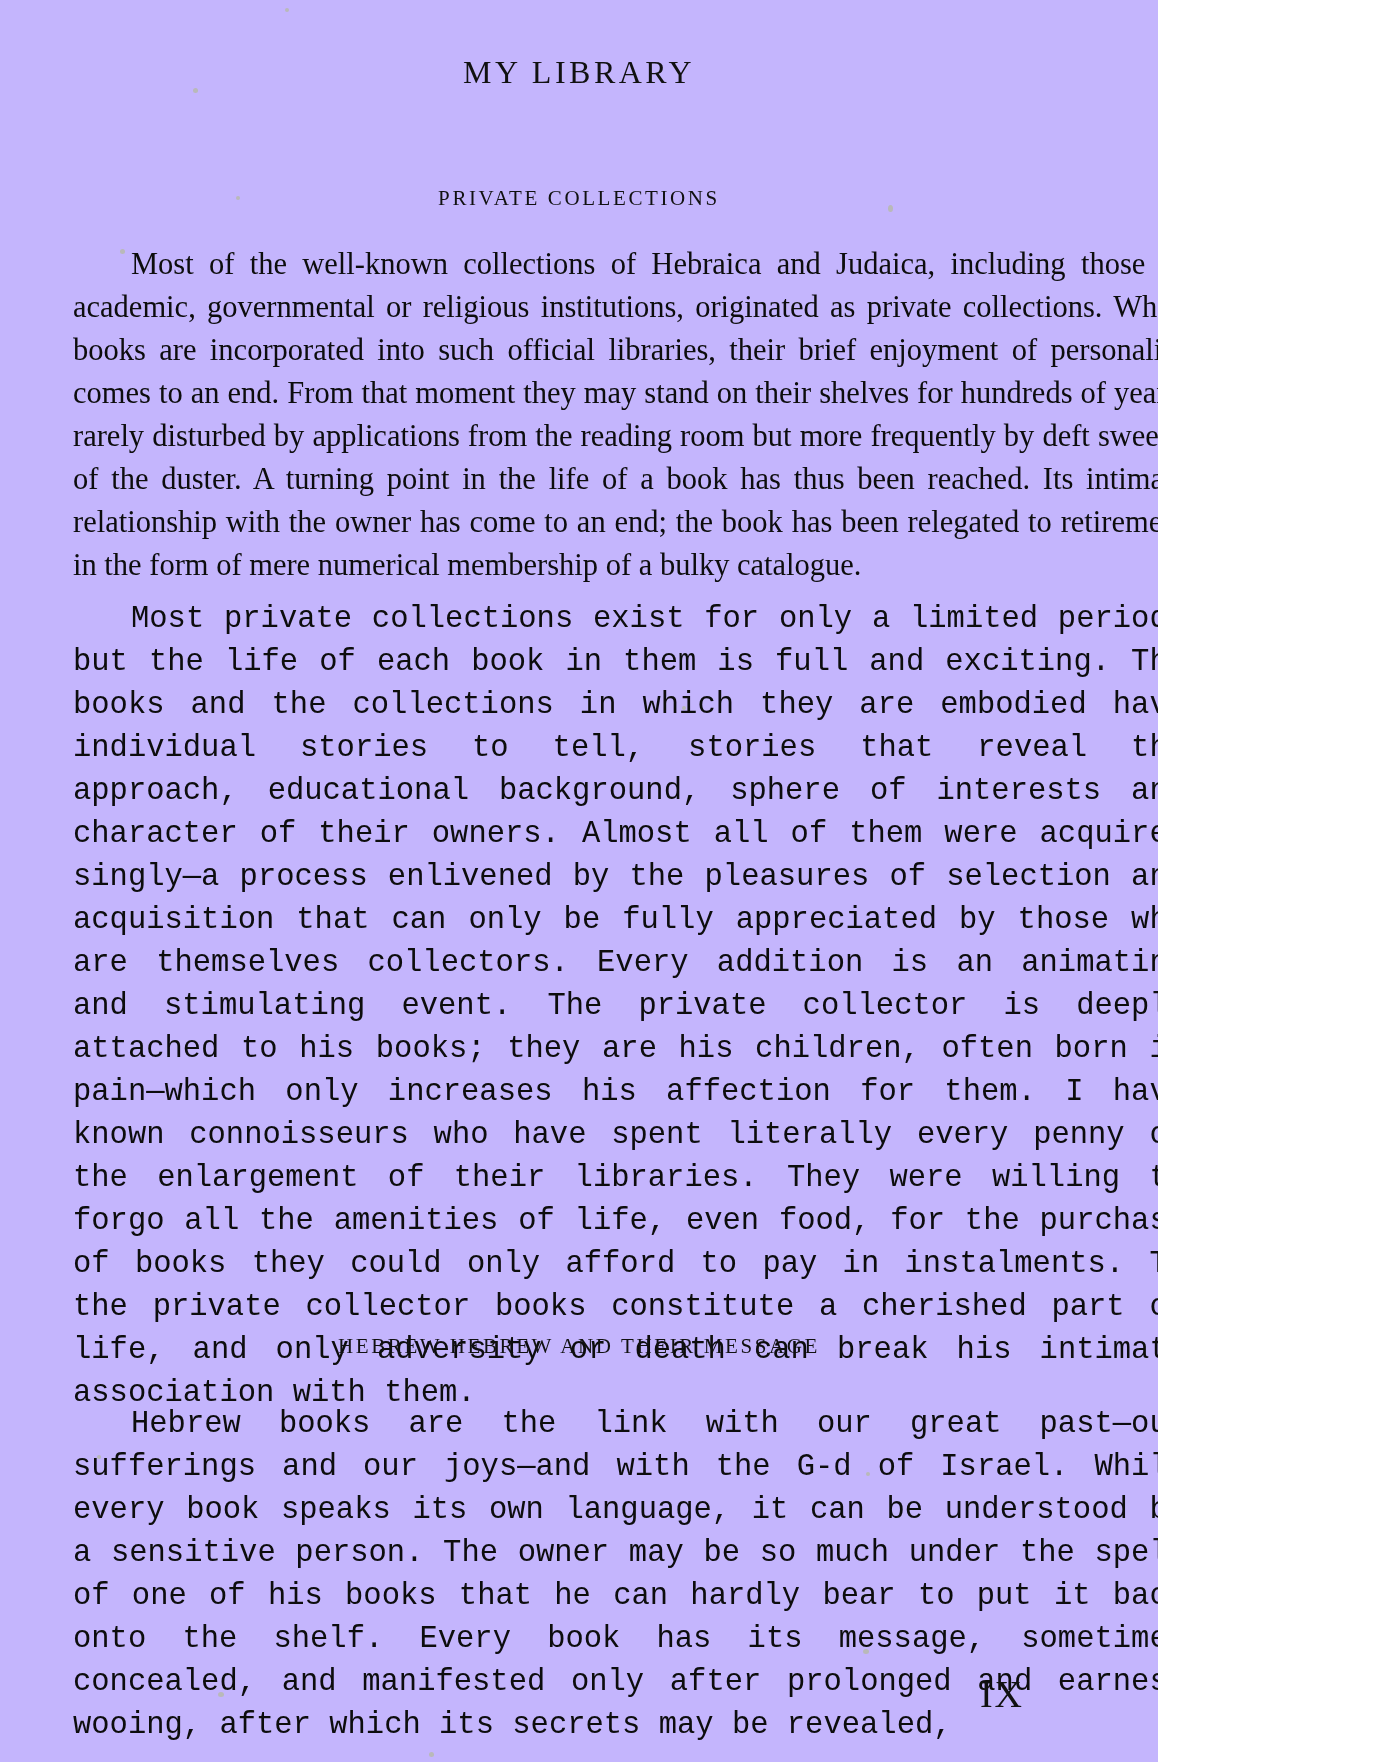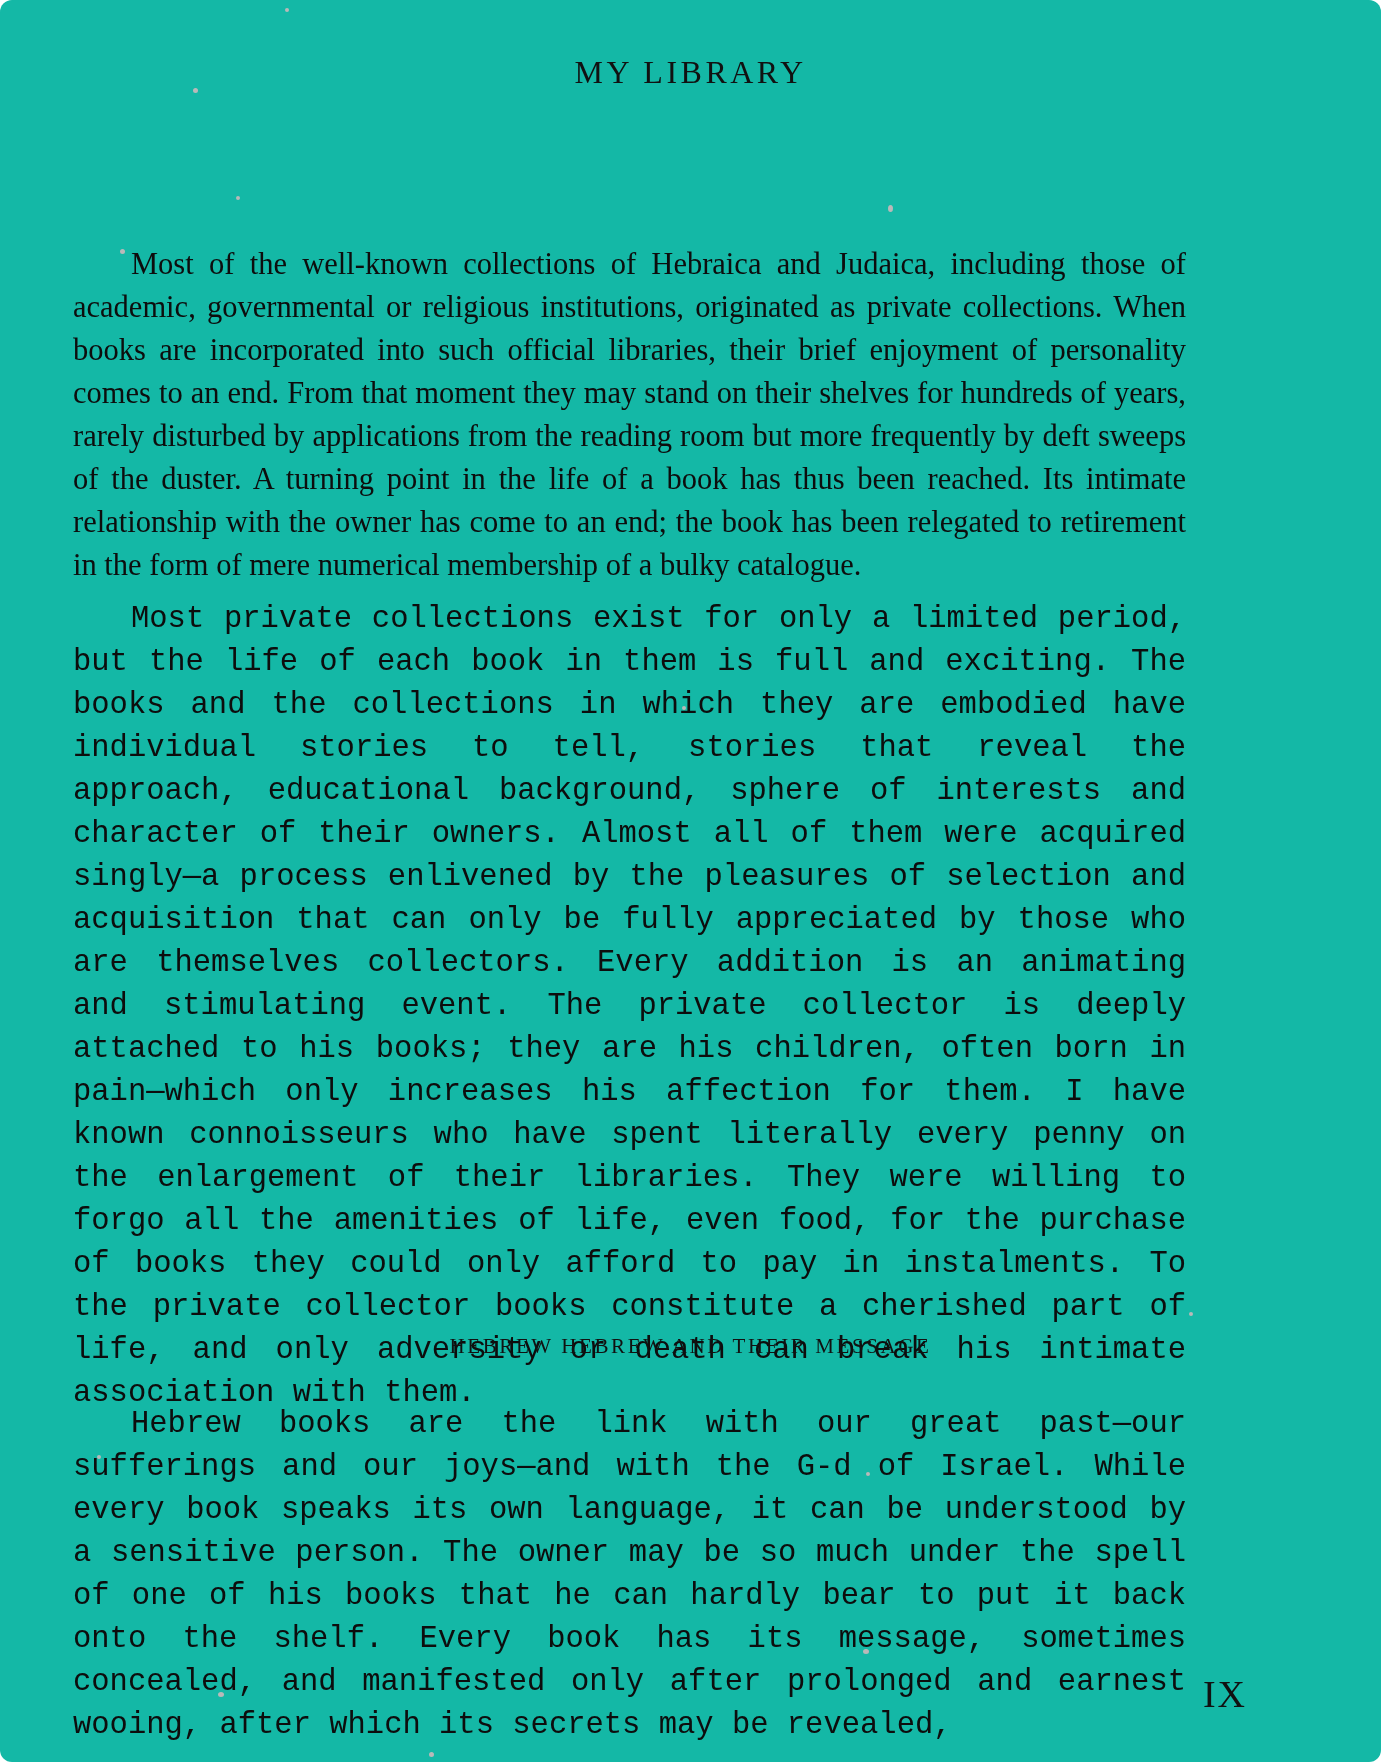--- a/index.html
+++ b/index.html
@@ -2,27 +2,26 @@
 <html><head>
 <meta charset="utf-8">
 <style>
   html, body {
     margin: 0;
     padding: 0;
     background: #ffffff;
   }
   .page {
     position: relative;
-    width: 1381px;
+    width: 1158px;
     height: 1762px;
-    background: #14b8a6;
+    background: #c4b5fd;
     overflow: hidden;
     font-family: "Liberation Serif", "DejaVu Serif", serif;
     color: #0a0a0a;
-    border-radius: 12px;
   }
   
   .speck {
     position: absolute;
     background: #b9b9b9;
     border-radius: 50%;
     pointer-events: none;
   }
   .running-head {
     position: absolute;
@@ -91,20 +90,21 @@
   <div class="speck" style="left:682px;top:706px;width:4px;height:4px;"></div>
   <div class="speck" style="left:1189px;top:1312px;width:4px;height:4px;"></div>
   <div class="speck" style="left:97px;top:1455px;width:4px;height:4px;"></div>
   <div class="speck" style="left:866px;top:1472px;width:4px;height:4px;"></div>
   <div class="speck" style="left:863px;top:1649px;width:6px;height:5px;"></div>
   <div class="speck" style="left:218px;top:1692px;width:6px;height:5px;"></div>
   <div class="speck" style="left:429px;top:1752px;width:5px;height:5px;"></div>
 
   <div class="running-head">MY LIBRARY</div>
 
+  <div class="section-head" id="head-private">PRIVATE COLLECTIONS</div>
 
   <div class="body-block" id="para-block-1">
     <p class="para">Most of the well-known collections of Hebraica and Judaica, including those of academic, governmental or religious institutions, originated as private collections. When books are incorporated into such official libraries, their brief enjoyment of personality comes to an end. From that moment they may stand on their shelves for hundreds of years, rarely disturbed by applications from the reading room but more frequently by deft sweeps of the duster. A turning point in the life of a book has thus been reached. Its intimate relationship with the owner has come to an end; the book has been relegated to retirement in the form of mere numerical membership of a bulky catalogue.</p>
     <p class="para">Most private collections exist for only a limited period, but the life of each book in them is full and exciting. The books and the collections in which they are embodied have individual stories to tell, stories that reveal the approach, educational background, sphere of interests and character of their owners. Almost all of them were acquired singly—a process enlivened by the pleasures of selection and acquisition that can only be fully appreciated by those who are themselves collectors. Every addition is an animating and stimulating event. The private collector is deeply attached to his books; they are his children, often born in pain—which only increases his affection for them. I have known connoisseurs who have spent literally every penny on the enlargement of their libraries. They were willing to forgo all the amenities of life, even food, for the purchase of books they could only afford to pay in instalments. To the private collector books constitute a cherished part of life, and only adversity or death can break his intimate association with them.</p>
   </div>
 
   <div class="section-head" id="head-hebrew">HEBREW HEBREW AND THEIR MESSAGE</div>
 
   <div class="body-block" id="para-block-2">
     <p class="para">Hebrew books are the link with our great past—our sufferings and our joys—and with the G-d of Israel. While every book speaks its own language, it can be understood by a sensitive person. The owner may be so much under the spell of one of his books that he can hardly bear to put it back onto the shelf. Every book has its message, sometimes concealed, and manifested only after prolonged and earnest wooing, after which its secrets may be revealed,</p>

